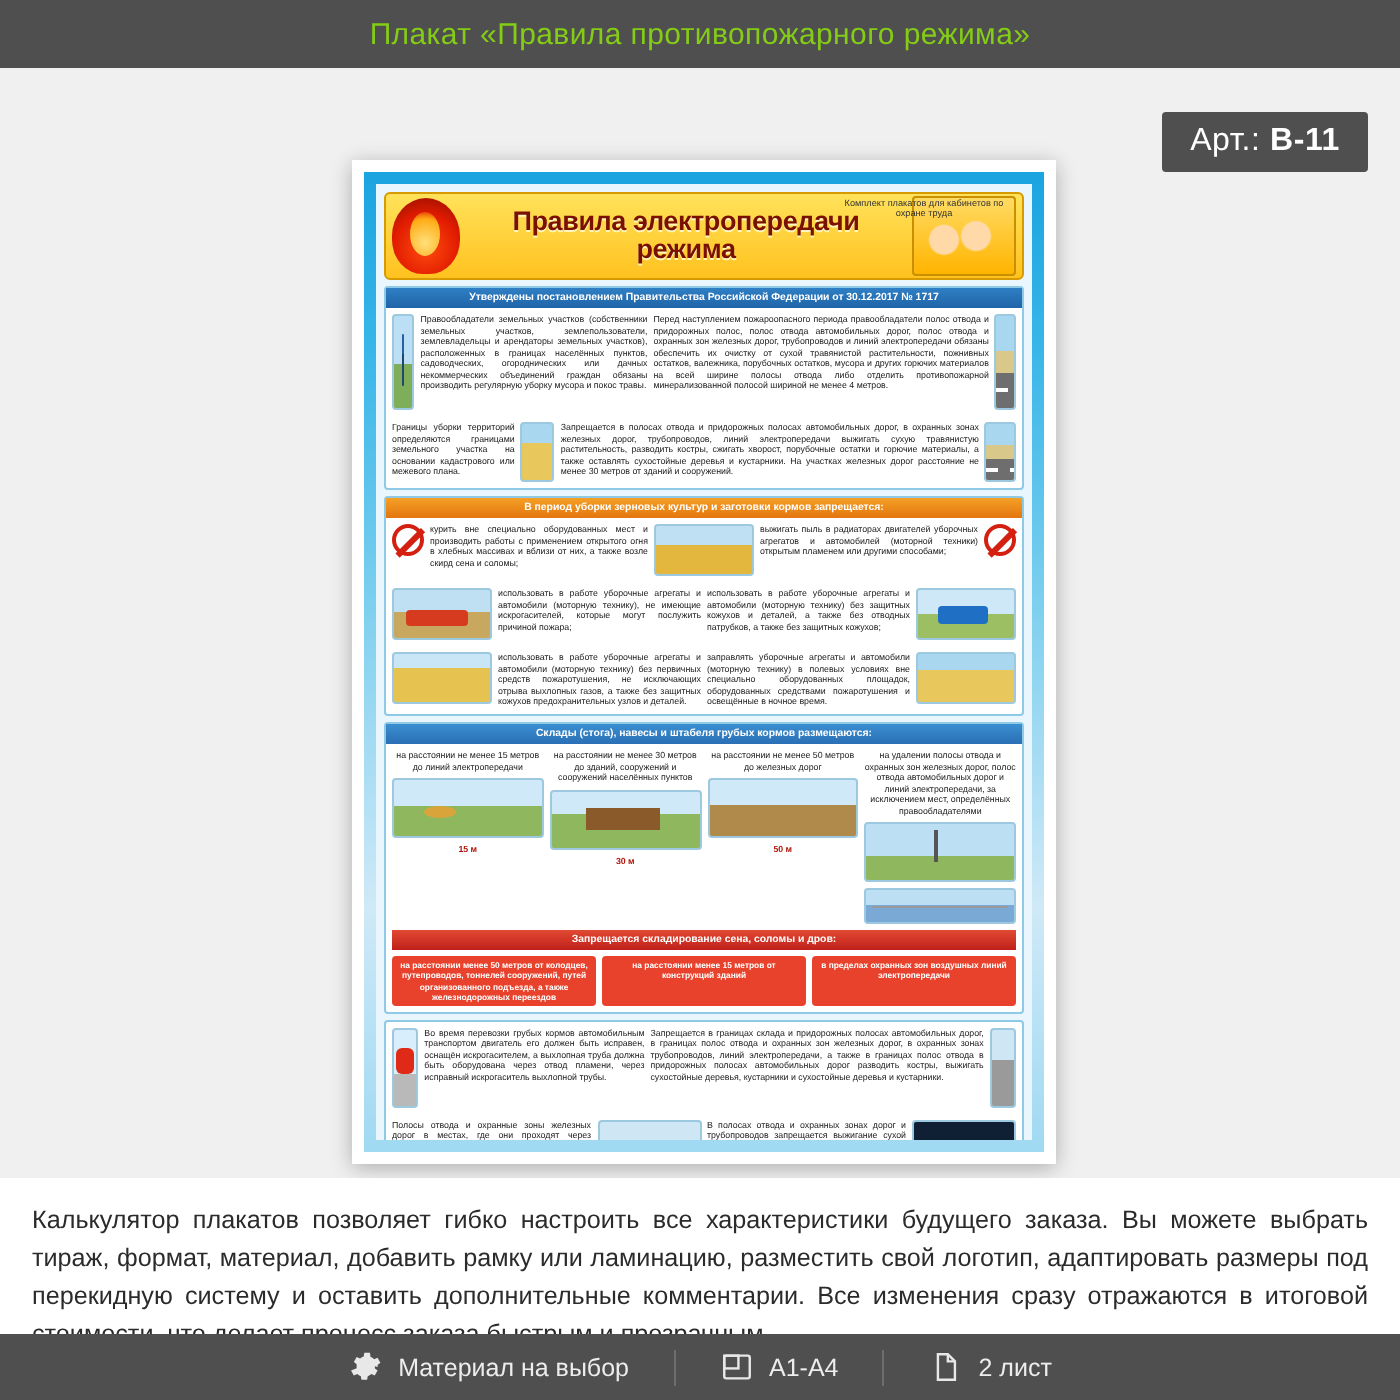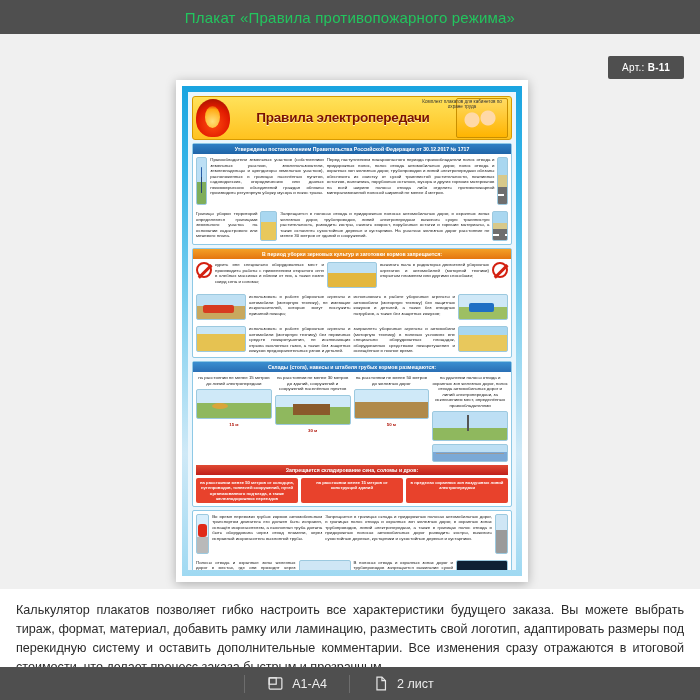--- a/index.html
+++ b/index.html
@@ -9,41 +9,41 @@
     font-family:"Liberation Sans", sans-serif;
     background:#ffffff;
     overflow:hidden;
   }
   .page { position:relative; width:700px; height:700px; }
 
   
   .top-bar {
     height:34px;
     background:#4f4f4f;
-    color:#22c55e;
+    color:#84cc16;
     display:flex;
     align-items:center;
     justify-content:center;
     font-size:15px;
     letter-spacing:.2px;
   }
 
   
   .preview {
     position:relative;
     height:555px;
     background:#f0f0f0;
     overflow:hidden;
   }
   .art-badge {
     position:absolute;
     right:16px; top:22px;
     background:#4f4f4f;
     color:#fff;
-    font-size:10px;
+    font-size:16px;
     padding:6px 14px;
     border-radius:2px;
     letter-spacing:.3px;
   }
   .art-badge b { font-weight:bold; }
 
   
   .poster-shadow {
     position:absolute;
     left:176px; top:46px;
@@ -224,20 +224,21 @@
 
     <div class="poster-shadow"></div>
 
     <div class="poster">
       <div class="poster-inner">
 
         <div class="p-title">
           <div class="flame"></div>
           <div class="ttext">
             <div>Правила  электропередачи</div>
+            <div>режима</div>
           </div>
           <div class="people"></div>
           <div class="p-subtitle">Комплект плакатов для кабинетов по охране труда</div>
         </div>
 
         <div class="sec">
           <div class="sec-head">Утверждены постановлением Правительства Российской Федерации от 30.12.2017 № 1717</div>
           <div class="row">
             <div class="ph img-worker" style="width:60px;height:48px;"></div>
             <div class="txt">Правообладатели земельных участков (собственники земельных участков, землепользователи, землевладельцы и арендаторы земельных участков), расположенных в границах населённых пунктов, садоводческих, огороднических или дачных некоммерческих объединений граждан обязаны производить регулярную уборку мусора и покос травы.</div>
@@ -323,20 +324,28 @@
         </div>
 
       </div>
     </div>
   </div>
 
   <div class="desc">Калькулятор плакатов позволяет гибко настроить все характеристики будущего заказа. Вы можете выбрать тираж, формат, материал, добавить рамку или ламинацию, разместить свой логотип, адаптировать размеры под перекидную систему и оставить дополнительные комментарии. Все изменения сразу отражаются в итоговой стоимости, что делает процесс заказа быстрым и прозрачным</div>
 
   <div class="bottom-bar">
 
+    <div class="bb-item">
+      <span class="ic">
+        <svg viewBox="0 0 24 24" width="17" height="17" fill="#e8e8e8">
+          <path d="M12 8.5A3.5 3.5 0 1 0 12 15.5 3.5 3.5 0 0 0 12 8.5zm9 3.5c0-.5-.05-1-.14-1.47l2.01-1.55-2-3.46-2.4.96a7.9 7.9 0 0 0-2.54-1.47L15.5 2h-4l-.43 2.51a7.9 7.9 0 0 0-2.54 1.47l-2.4-.96-2 3.46 2.01 1.55a8.4 8.4 0 0 0 0 2.94L2.13 14.5l2 3.46 2.4-.96a7.9 7.9 0 0 0 2.54 1.47L9.5 21h4l.43-2.53a7.9 7.9 0 0 0 2.54-1.47l2.4.96 2-3.46-2.01-1.55c.09-.46.14-.96.14-1.45z"></path>
+        </svg>
+      </span>
+      <span>Материал на выбор</span>
+    </div>
 
     <div class="bb-sep"></div>
 
     <div class="bb-item">
       <span class="ic">
         <svg viewBox="0 0 24 24" width="17" height="17" fill="none" stroke="#e8e8e8" stroke-width="1.7">
           <rect x="3" y="4" width="18" height="16" rx="1.5"></rect>
           <rect x="3" y="4" width="10" height="9"></rect>
         </svg>
       </span>

